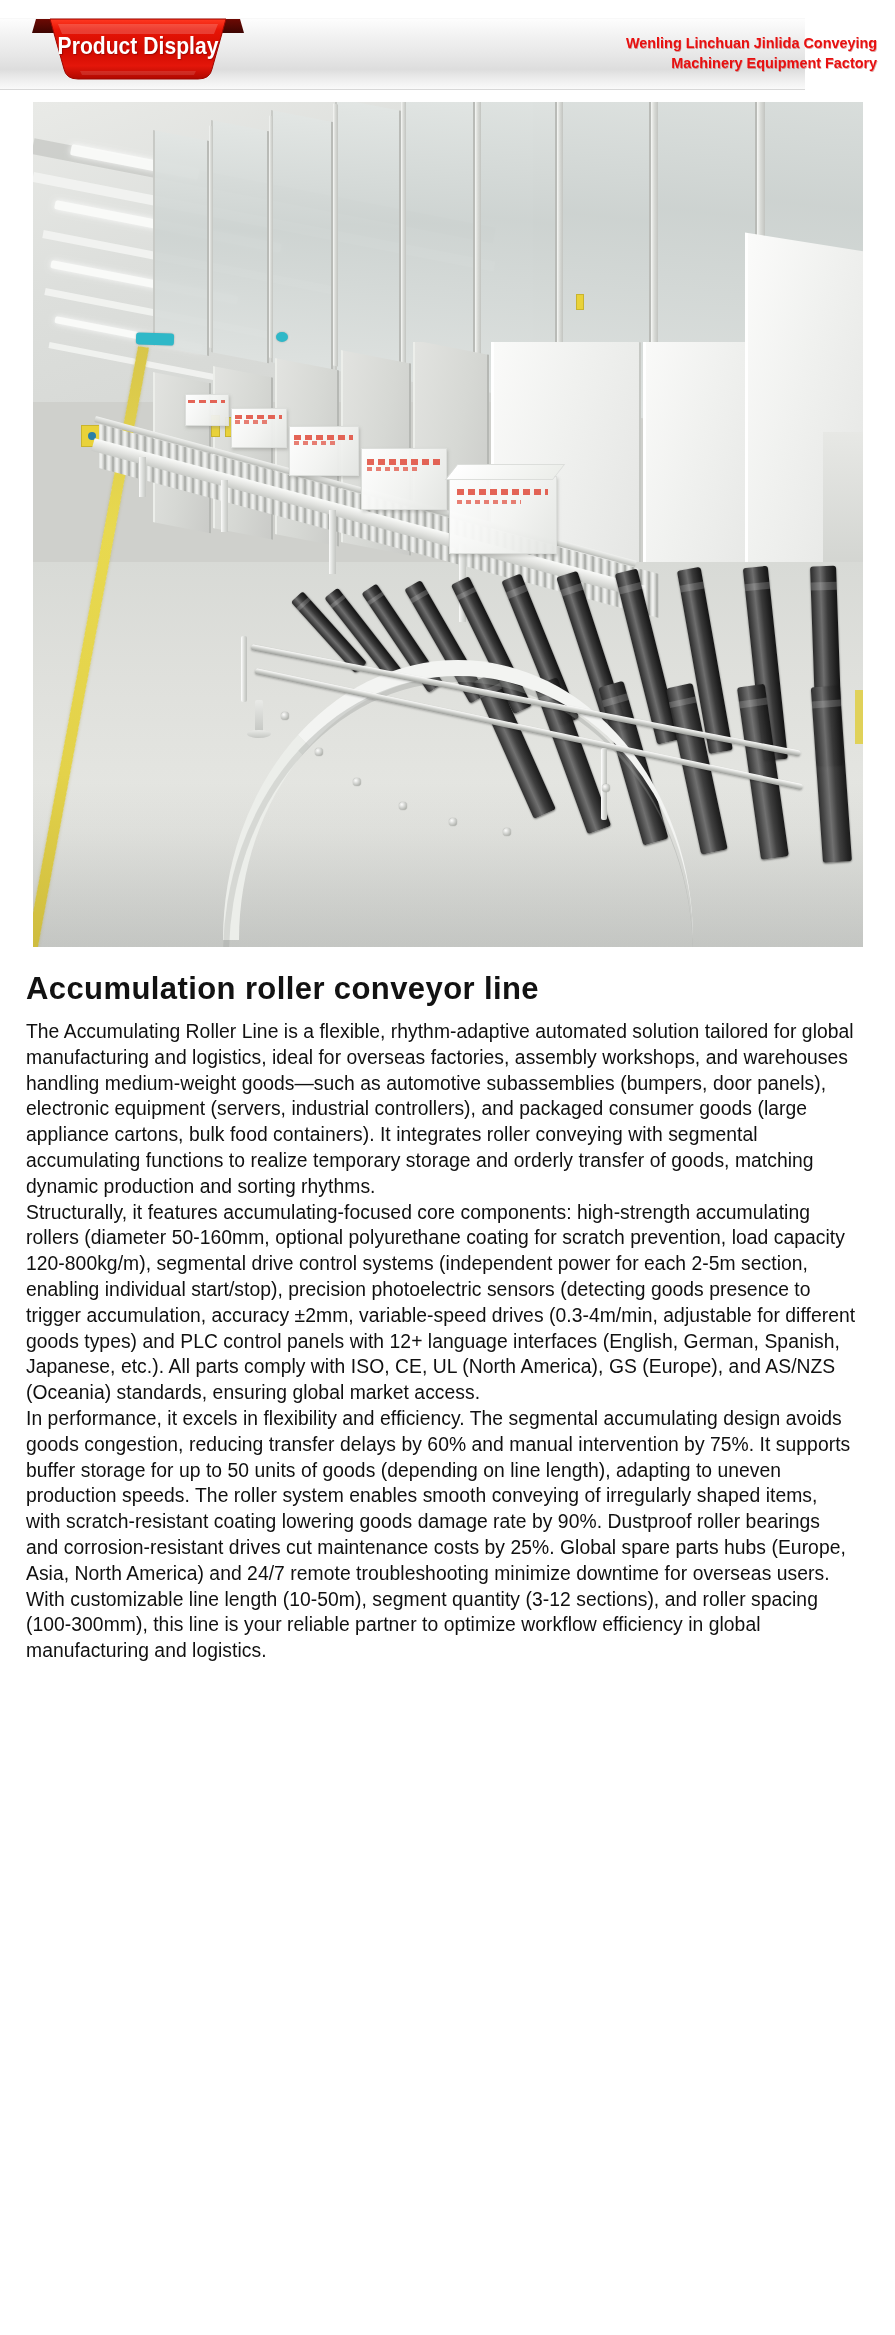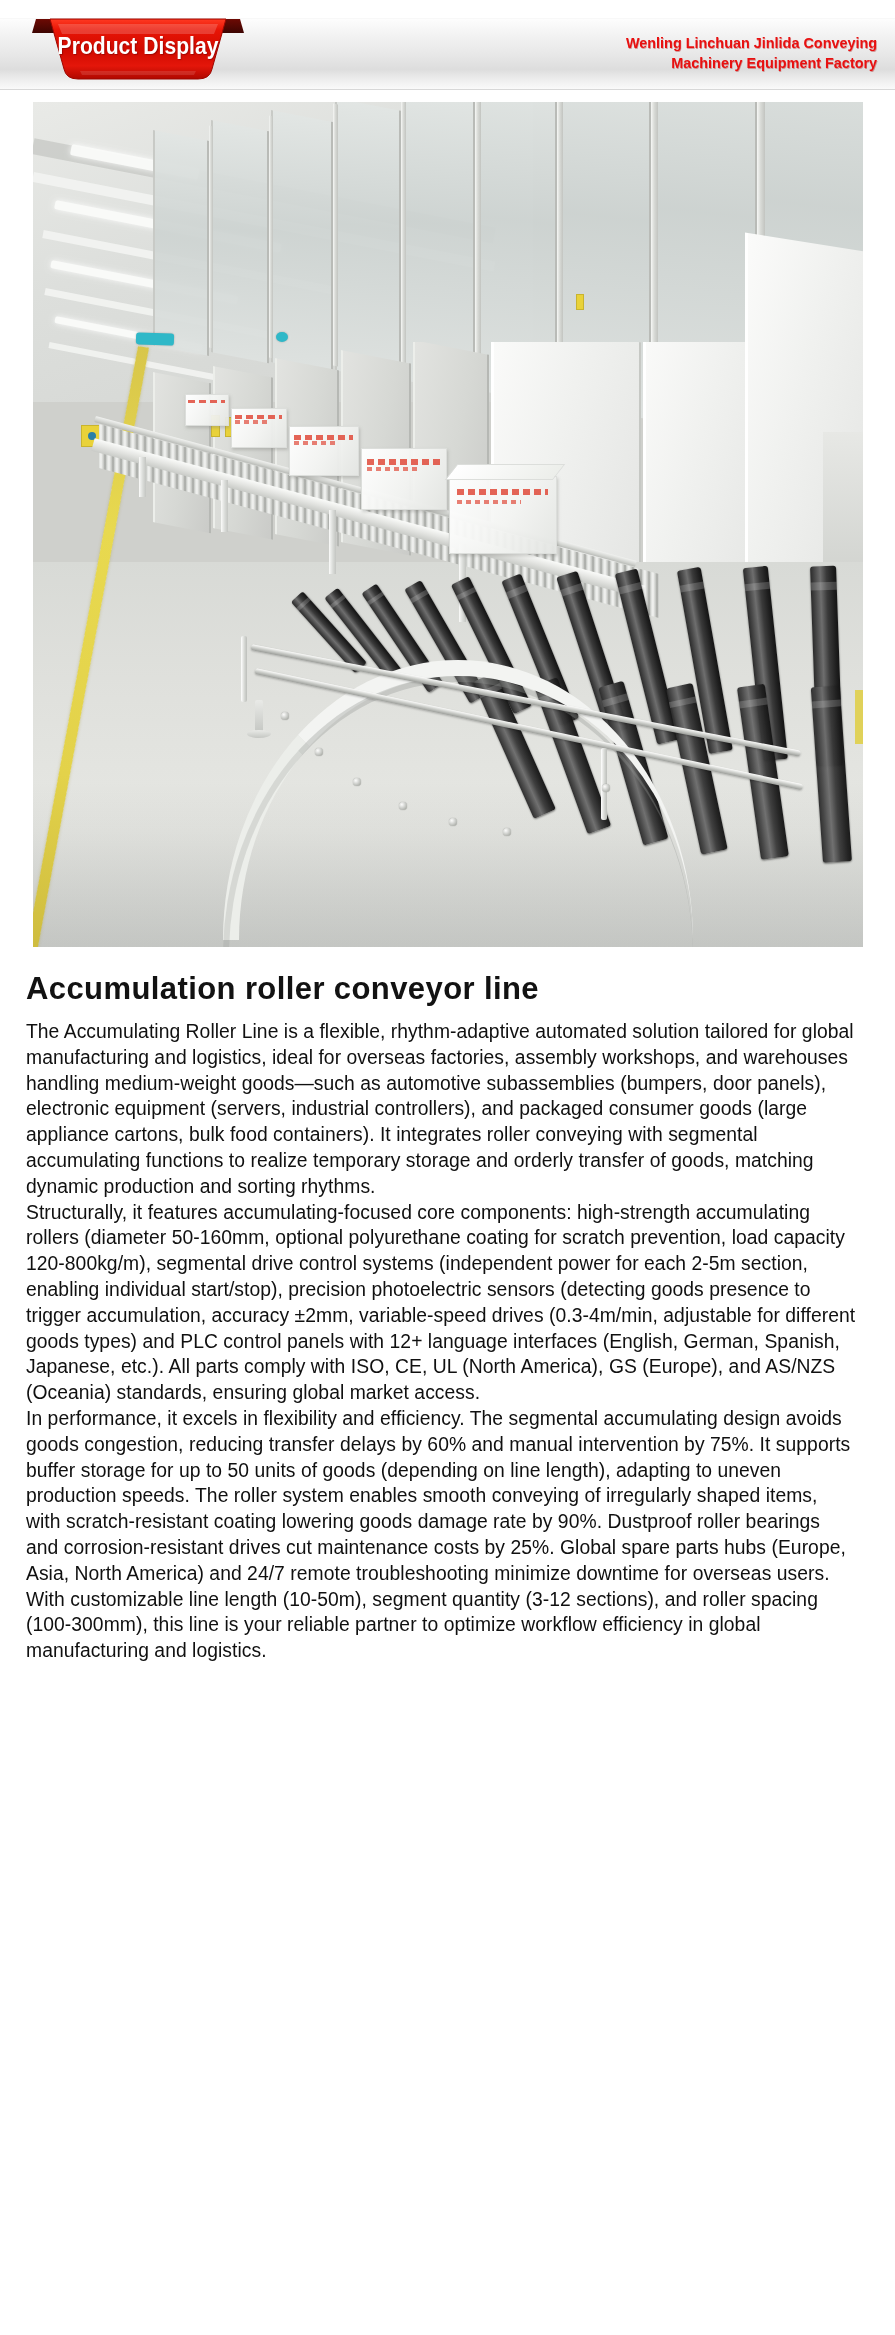--- a/index.html
+++ b/index.html
@@ -8,21 +8,21 @@
     font-family:"Liberation Sans", sans-serif;
     background:#ffffff;
     width:895px;
     height:2335px;
     overflow:hidden;
   }
 
   
   .header {
     position:relative;
-    width:895px;
+    width:805px;
     height:72px;
     background:linear-gradient(to bottom,
        #fdfdfd 0%, #f3f3f3 22%, #e8e8e8 50%, #dddddd 72%, #efefef 88%, #fafafa 100%);
     border-top:1px solid #f8f8f8;
     border-bottom:1px solid #d8d8d8;
     margin-top:18px;
   }
   .header-inner { position:relative; width:895px; height:72px; }
 
   

